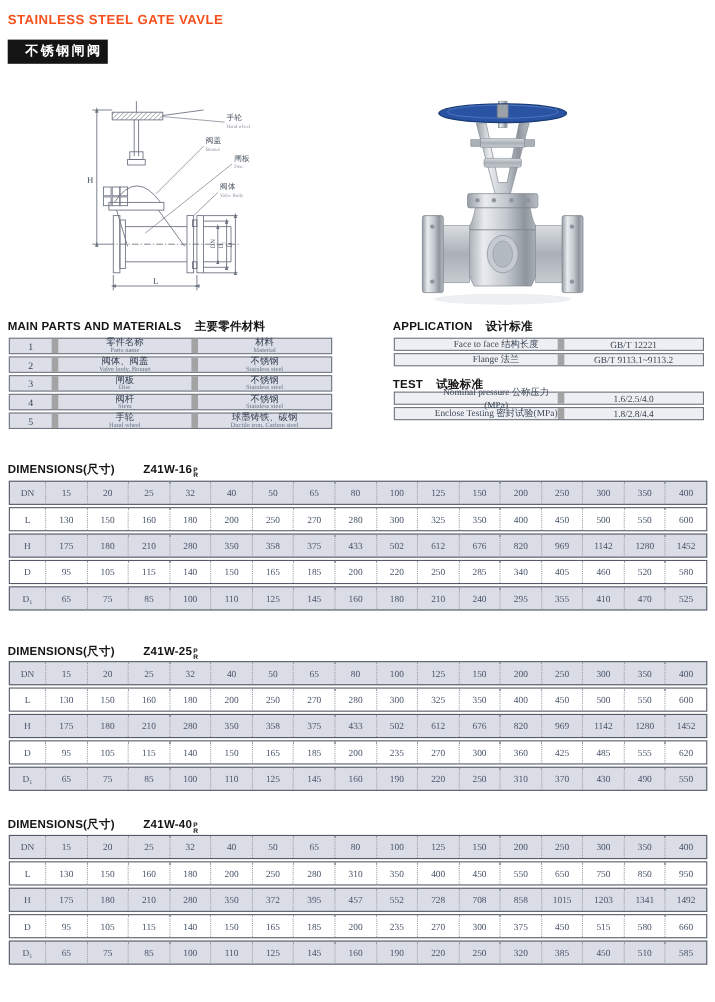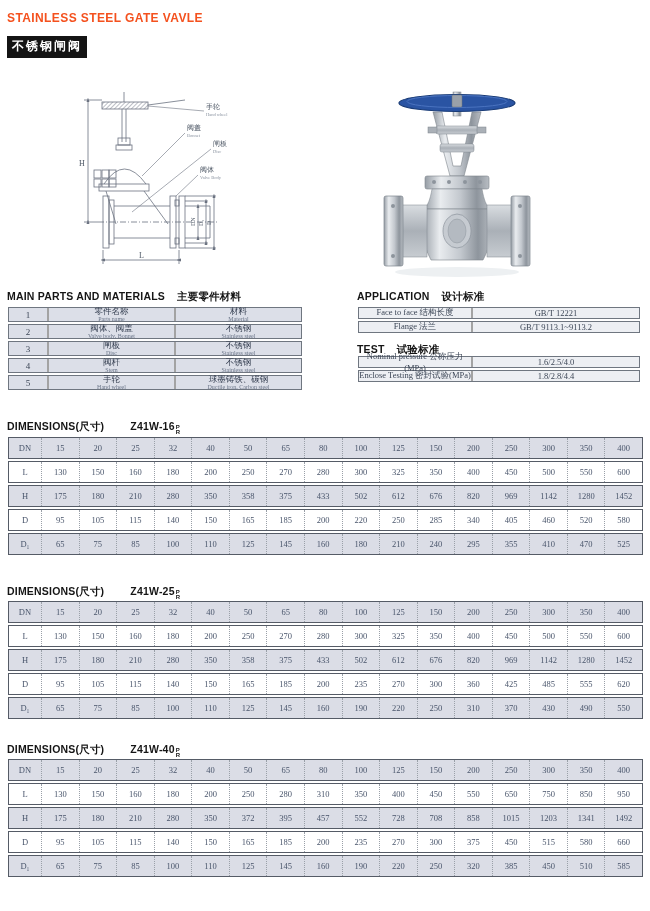--- a/index.html
+++ b/index.html
@@ -5,40 +5,40 @@
   html,body{margin:0;padding:0;}
   body{
     width:650px;height:911px;position:relative;background:#ffffff;
     font-family:"Liberation Sans",sans-serif;overflow:hidden;
   }
   .abs{position:absolute;}
 
   
   .title{left:7px;top:11px;color:#f4511e;font-size:12px;font-weight:bold;letter-spacing:.4px;}
   .cn-bar{left:7px;top:36px;background:#141414;color:#ffffff;font-size:12px;font-weight:bold;
-          padding:2px 5px 3px 5px;letter-spacing:2px;}
+          padding:2px 5px 3px 16px;letter-spacing:2px;}
 
   
   .sec-heading{font-size:10.5px;font-weight:bold;color:#151515;letter-spacing:.2px;}
   .sec-heading .cnh{margin-left:12px;}
   .model{margin-left:26px;}
   .stack{display:inline-flex;flex-direction:column;font-size:6px;line-height:5px;font-weight:bold;
          vertical-align:1px;margin-left:1px;}
 
   
   .band-row{display:flex;align-items:stretch;border:1px solid #6f7680;margin-bottom:2px;background:#dcdfe8;}
   .cell{display:flex;flex-direction:column;justify-content:center;align-items:center;text-align:center;
         font-family:"Liberation Serif",serif;}
-  .cell + .cell{border-left:2px solid #a3a3a3;}
+  .cell + .cell{border-left:6px solid #a3a3a3;}
   #parts-rows .band-row{height:13px;}
   .cell.no{width:38px;font-size:9px;color:#3c4656;}
   .cell.wide{flex:1;}
   .cn{font-size:8.5px;line-height:8.5px;color:#323c4e;}
   .en{font-size:6px;line-height:6.5px;color:#6b7689;}
-  .band-row.std{height:10px;background:#edeff3;}
+  .band-row.std{height:10px;background:#edeff3;padding-left:36px;}
   .cell.lab{width:112px;font-size:8.5px;color:#3c4656;}
   .cell.val{flex:1;font-size:8.5px;color:#3c4656;}
 
   
   .dim-row{display:flex;border:1px solid #555b66;margin-bottom:2px;height:20px;}
   .dim-row.g{background:#dbdde6;}
   .dim-row.w{background:#ffffff;}
   .dcell{flex:1;display:flex;align-items:center;justify-content:center;
          font-family:"Liberation Serif",serif;font-size:8.5px;color:#49556b;}
   .dcell + .dcell{border-left:1px dotted #9aa0a8;}

